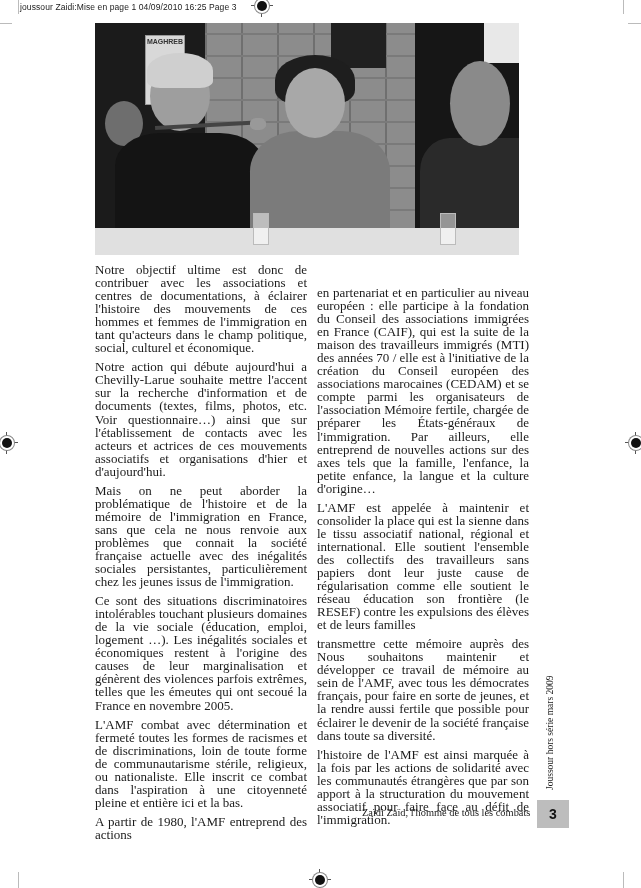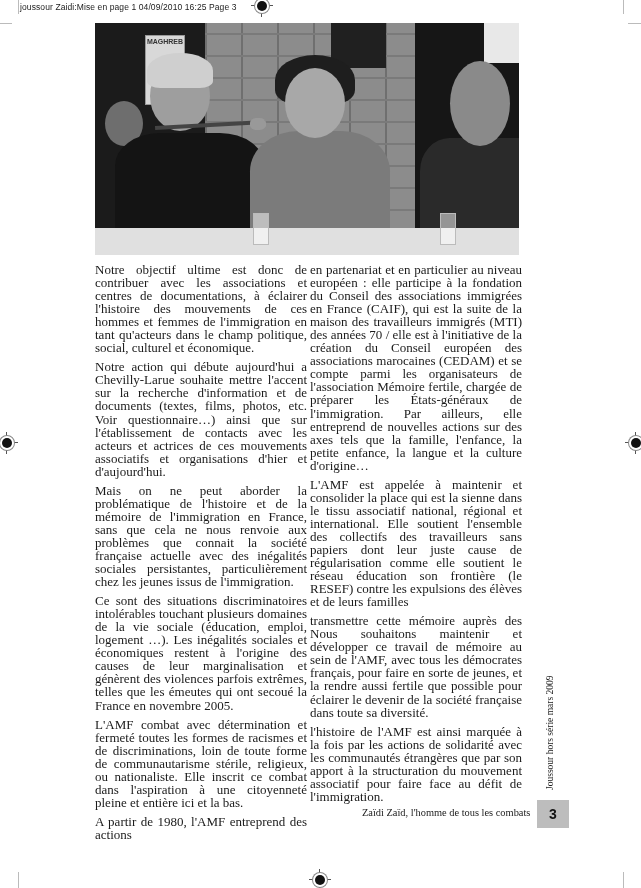--- a/index.html
+++ b/index.html
@@ -33,21 +33,21 @@
   .photo .p3-head { left:355px; top:38px; width:60px; height:85px; background:#8a8a8a; border-radius:50%; }
   .photo .p3-body { left:325px; top:115px; width:99px; height:110px; background:#2a2a2a; border-radius:30% 0 0 0; }
   .photo .p0-head { left:10px; top:78px; width:38px; height:45px; background:#6e6e6e; border-radius:50%; }
   .photo .mic { position:absolute; left:60px; top:100px; width:110px; height:4px; background:#444; transform:rotate(-3deg); }
   .photo .mic-head { position:absolute; left:155px; top:95px; width:16px; height:12px; background:#999; border-radius:40%; }
   .photo .table { position:absolute; left:0; top:205px; width:424px; height:27px; background:#e0e0e0; }
   .photo .glass { position:absolute; top:190px; width:14px; height:30px; background:rgba(255,255,255,0.5); border:1px solid #bbb; }
 
   .col { position:absolute; top:263px; width:212px; font-size:13px; line-height:13.05px; text-align:justify; }
   .col.left { left:95px; }
-  .col.right { left:310px; }
+  .col.right { left:317px;margin-top:23px; }
   .col p { margin:0 0 6px 0; hyphens:auto; }
 
   .footer-title { position:absolute; left:362px; top:807px; font-size:10.4px; color:#1a1a1a; }
   .page-box { position:absolute; left:537px; top:800px; width:32px; height:28px; background:#bdbdbd; font-family:"Liberation Sans", sans-serif; font-weight:bold; font-size:14px; display:flex; align-items:center; justify-content:center; color:#111; }
   .side-text { position:absolute; left:545px; top:790px; transform-origin:left top; transform:rotate(-90deg); font-size:9.5px; white-space:nowrap; color:#1a1a1a; }
 </style>
 </head>
 <body>
 
 <div class="slug">joussour Zaidi:Mise en page 1  04/09/2010  16:25  Page 3</div>

